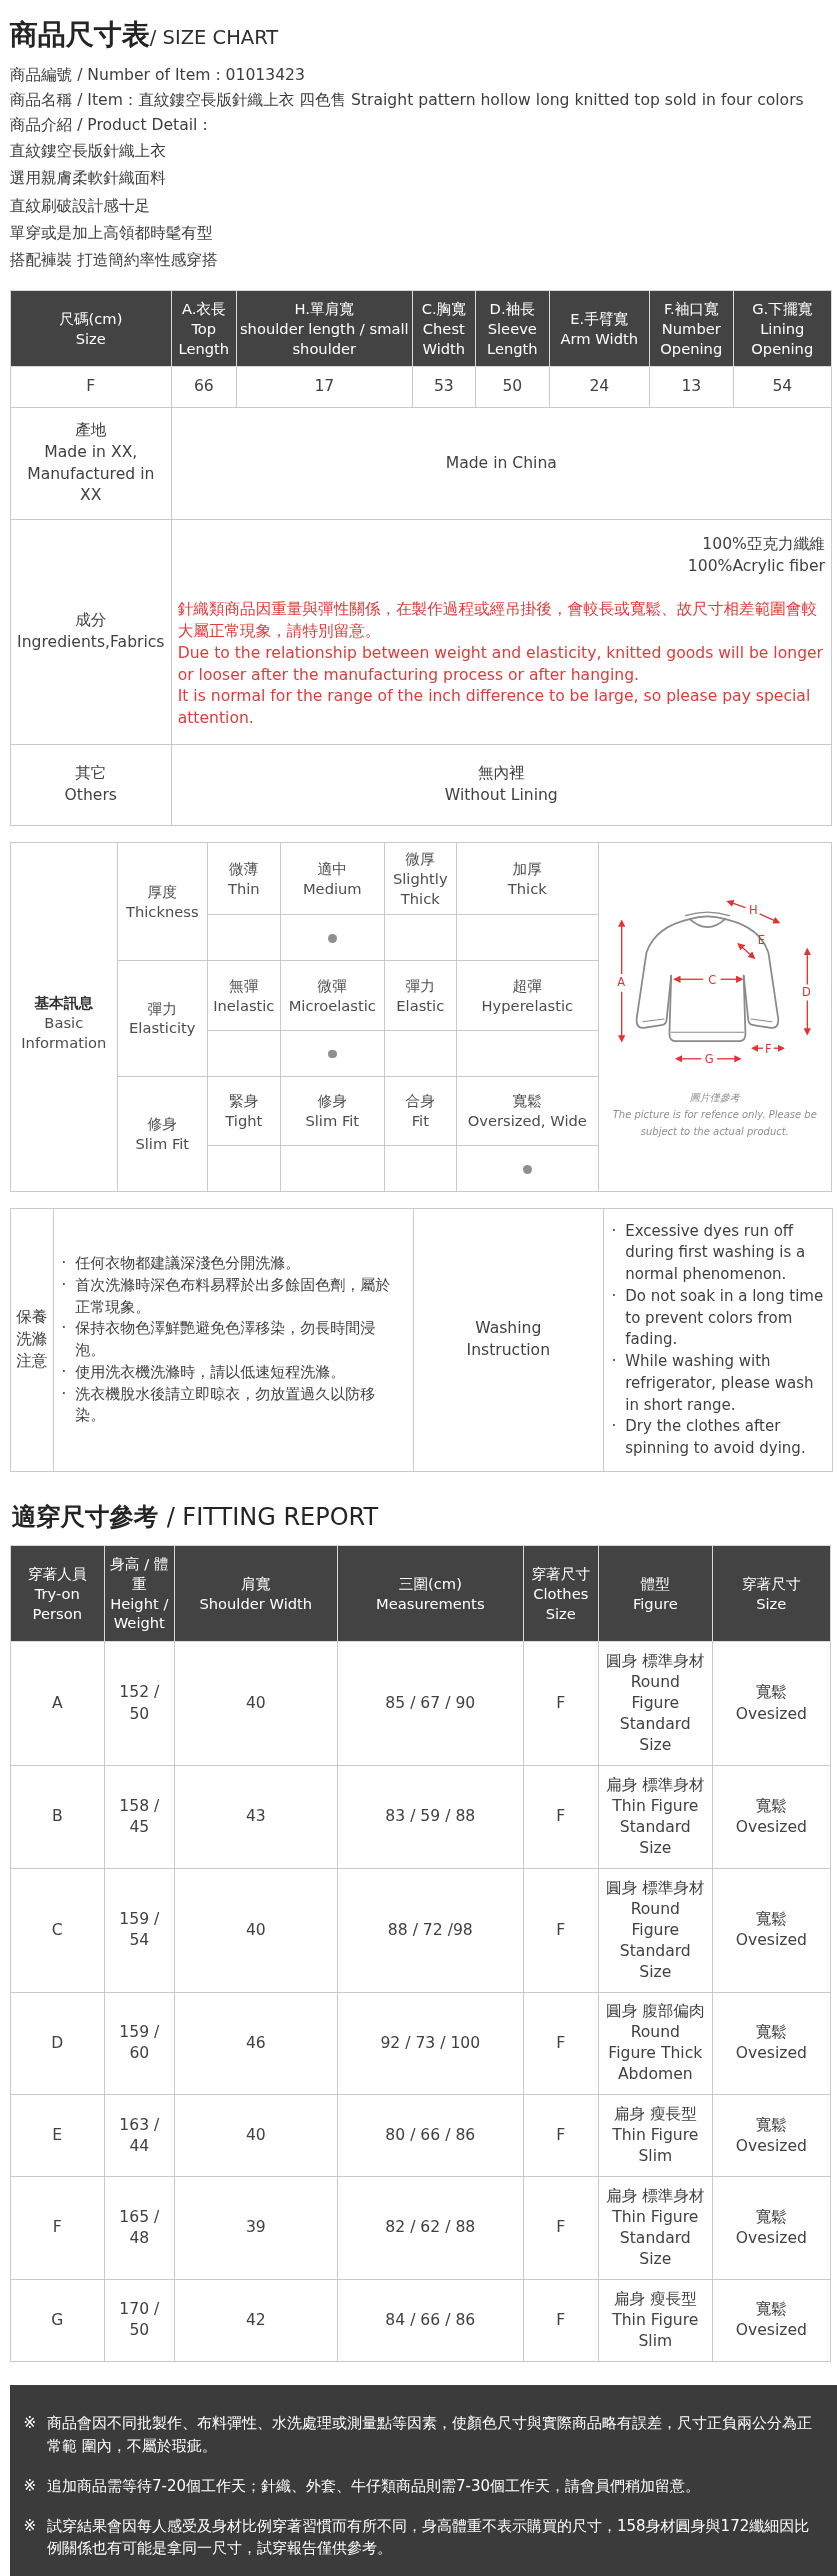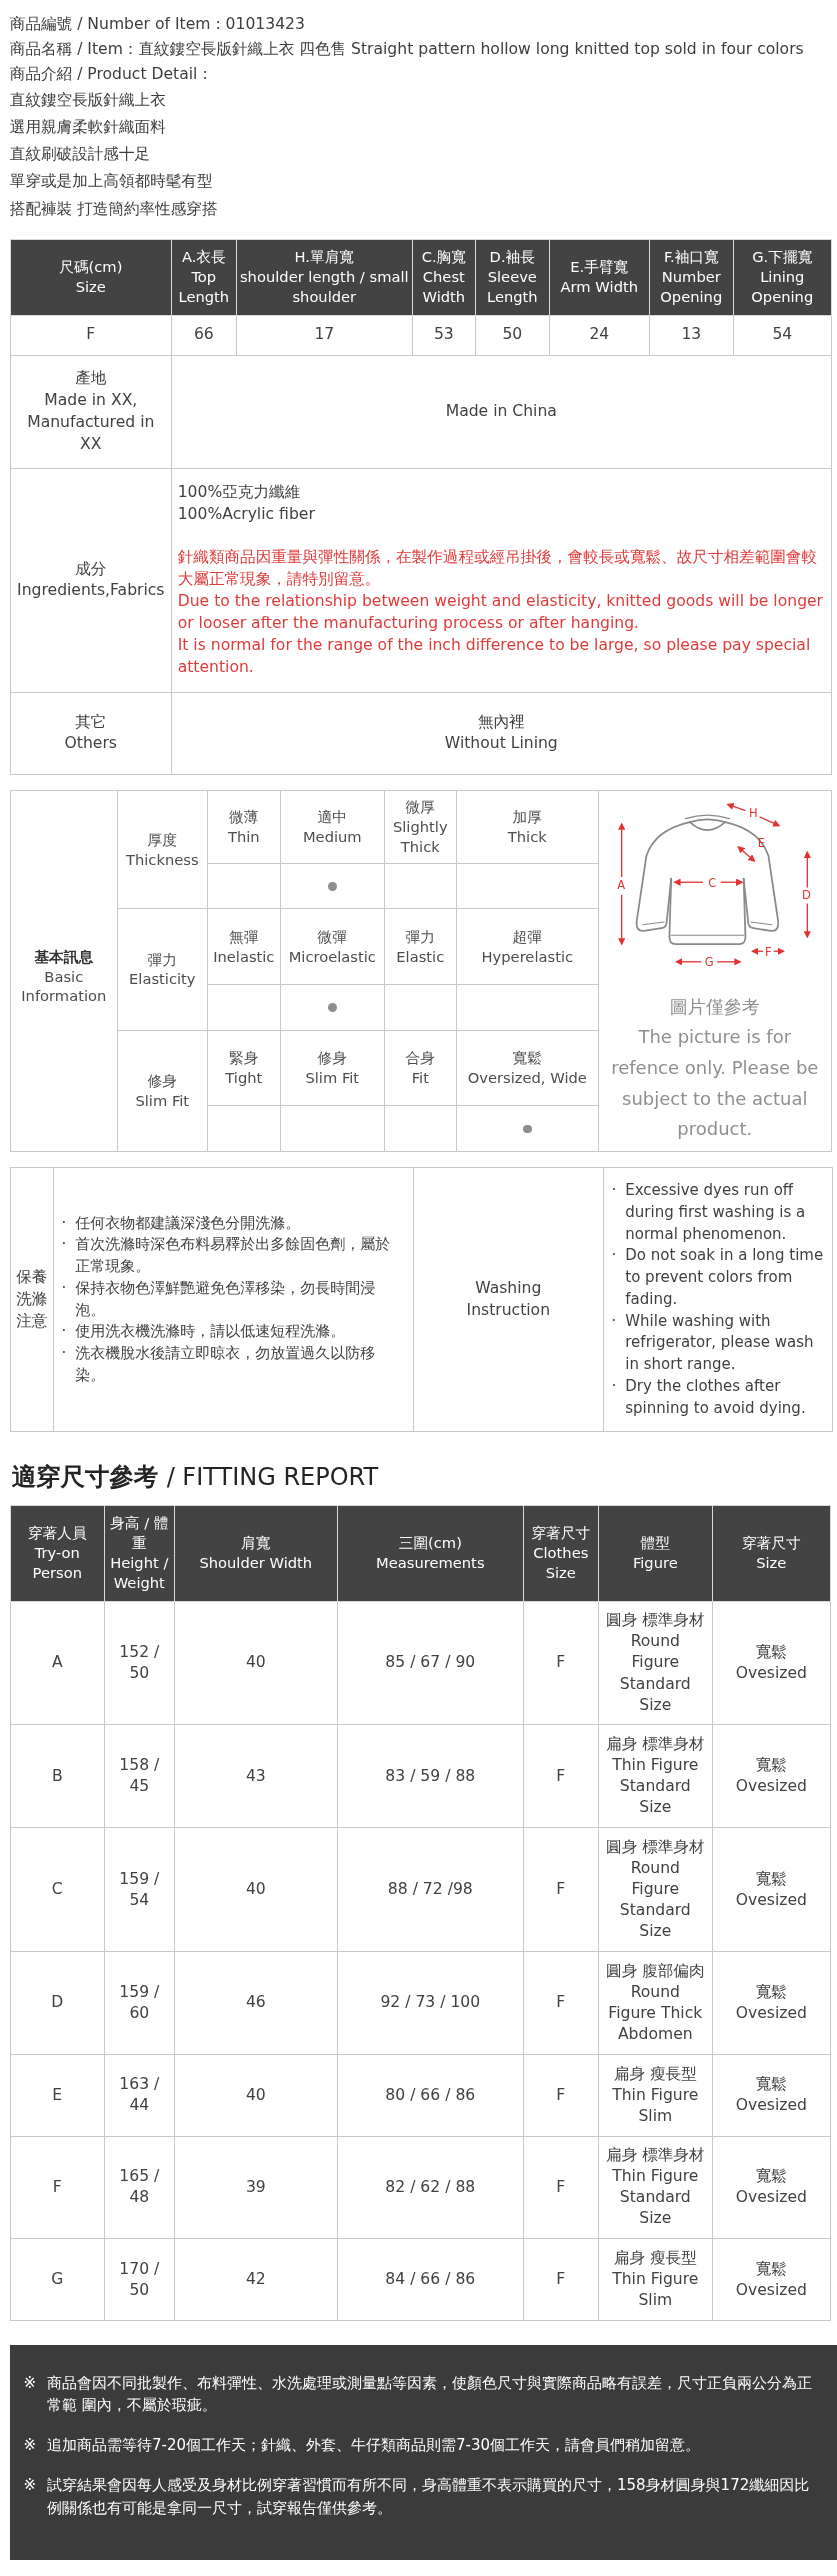--- a/index.html
+++ b/index.html
@@ -14,31 +14,31 @@
 
   
   table.sheet { border-collapse:collapse; table-layout:fixed; width:821px; }
   .sheet th, .sheet td { border:1px solid #c9c9c9; text-align:center; vertical-align:middle; font-weight:normal; word-wrap:break-word; }
   .dark { background:#434343; color:#fff; border-color:#d9d9d9 !important; padding:7.8px 2.9px; font-size:14.7px; line-height:1.35; }
   .sheet td { padding:8.8px 5.9px; font-size:15.6px; color:#414141; line-height:1.4; }
   .leftcell { text-align:left; padding-left:13.7px;margin-left:39px; }
   .pre { white-space:pre-line; }
   .red { color:#e03a3a; }
   .redp { margin:0; text-align:left; }
-  .blackp { margin:0 0 21.5px 0; text-align:left; white-space:pre-line; }
+  .blackp { margin:0 0 21.5px 0; text-align:right; white-space:pre-line; }
   .lab-zh { font-weight:bold; color:#333; display:block;margin-top:11px; }
 
   
   .bi td { font-size:14.7px; color:#4d4d4d; line-height:1.35; padding:5.9px 3.9px; }
   .bi .optcell { height:57px; }
   .bi .dotcell { height:33px; }
   .dot { width:8.8px; height:8.8px; border-radius:50%; background:#8f8f8f; display:inline-block; }
   .two-line span { display:block; }
   .imgcell { vertical-align:middle; padding:9.8px 5.9px; }
-  .cap { font-size:18px; color:#8f8f8f; line-height:1.7; margin-top:7.8px; }
+  .cap { font-size:10px; color:#8f8f8f; line-height:1.7; margin-top:7.8px;font-style:italic; }
 
   
   ul.blist { list-style:none; margin:0; padding:0; text-align:left; font-size:15px; line-height:1.45; color:#3f3f3f; }
   ul.blist li { display:flex; align-items:flex-start; }
   ul.blist .mk { flex:none; width:13.7px; }
   .washlabel { font-weight:bold; color:#2f2f2f; white-space:pre-line; font-size:15.6px; }
 
   
   .sec-title { font-size:24.4px; font-weight:bold; color:#242424; margin:29px 0 11.7px 2px; }
   .sec-title .en { font-size:24px; font-weight:normal; }
@@ -51,20 +51,23 @@
   .notes .nitem { display:flex; align-items:flex-start; margin-bottom:17.6px; }
   .notes .nitem .mk { flex:none; width:23.5px; }
 
   .mt16 { margin-top:15.6px; }
 </style>
 </head>
 <body>
 
 <div class="wrap">
 
+  <div class="page-title">
+    <span>商品尺寸表</span><span class="en">/ SIZE CHART</span>
+  </div>
   <div class="meta-line">商品編號 / Number of Item : 01013423</div>
   <div class="meta-line">商品名稱 / Item：直紋鏤空長版針織上衣 四色售 Straight pattern hollow long knitted top sold in four colors</div>
   <div class="meta-line">商品介紹 / Product Detail :</div>
   <div class="detail-line">直紋鏤空長版針織上衣</div>
   <div class="detail-line">選用親膚柔軟針織面料</div>
   <div class="detail-line">直紋刷破設計感十足</div>
   <div class="detail-line">單穿或是加上高領都時髦有型</div>
   <div class="detail-line">搭配褲裝 打造簡約率性感穿搭</div>
 
   <table class="sheet mt16">

